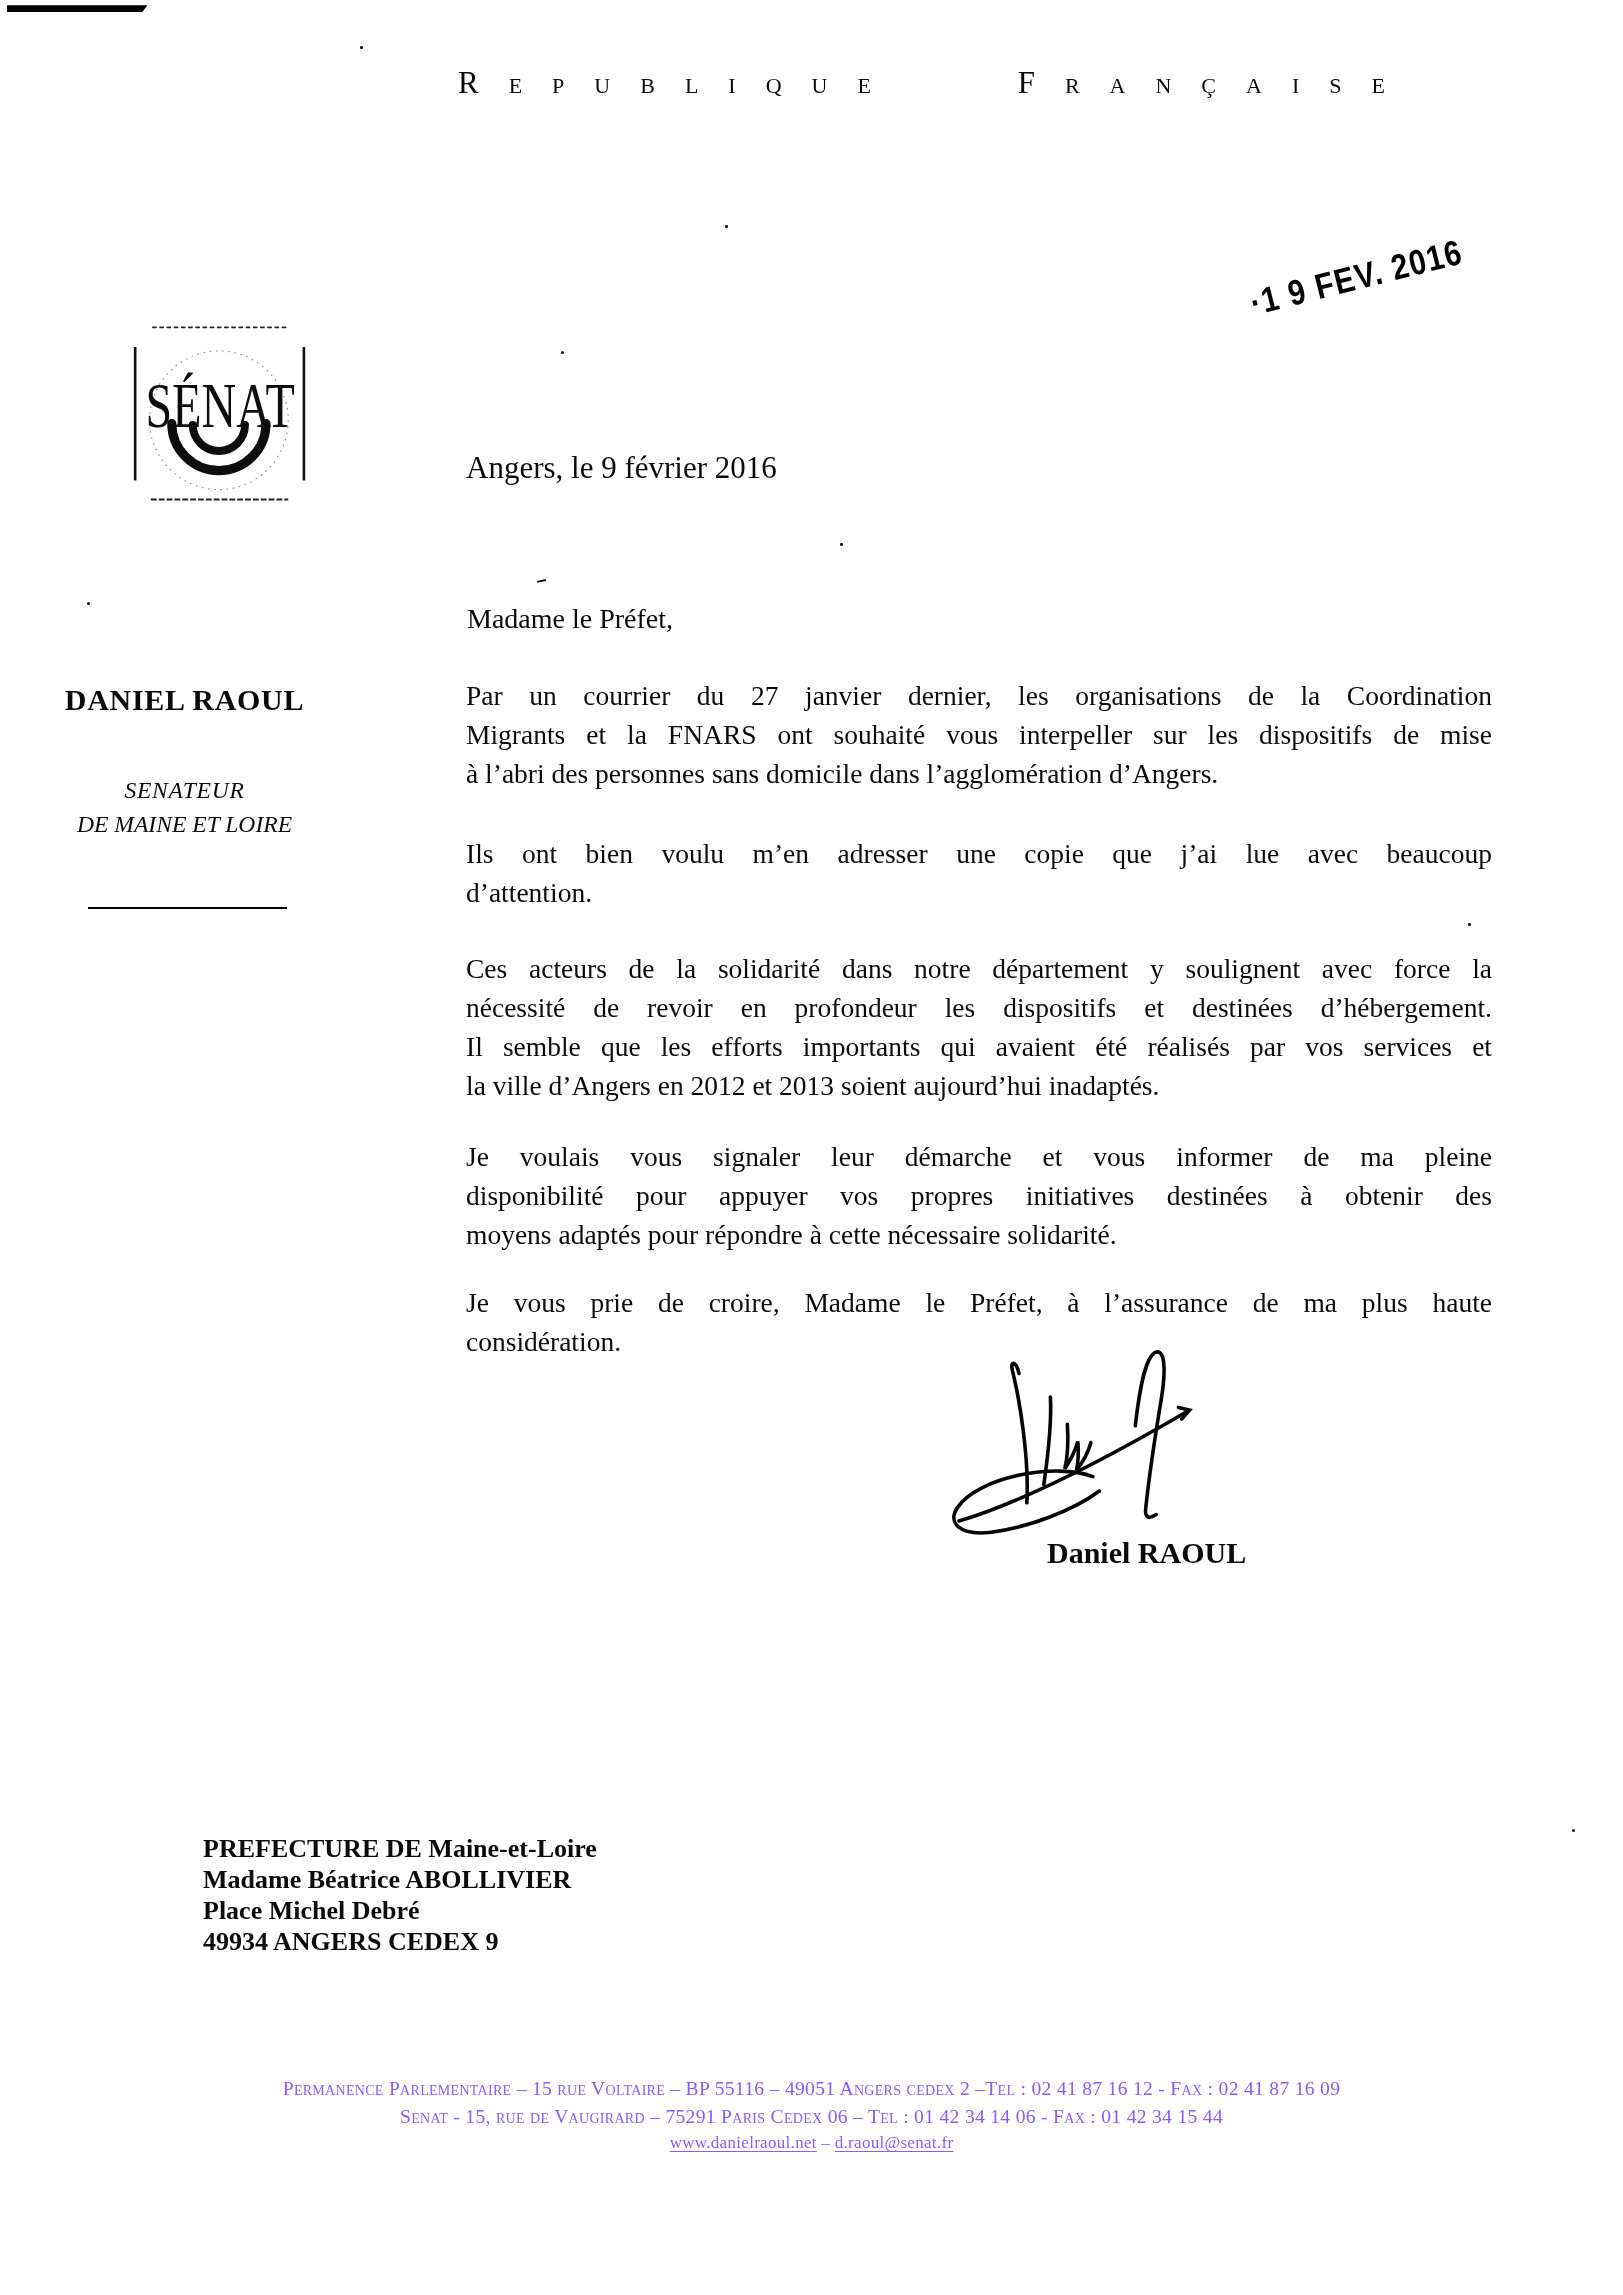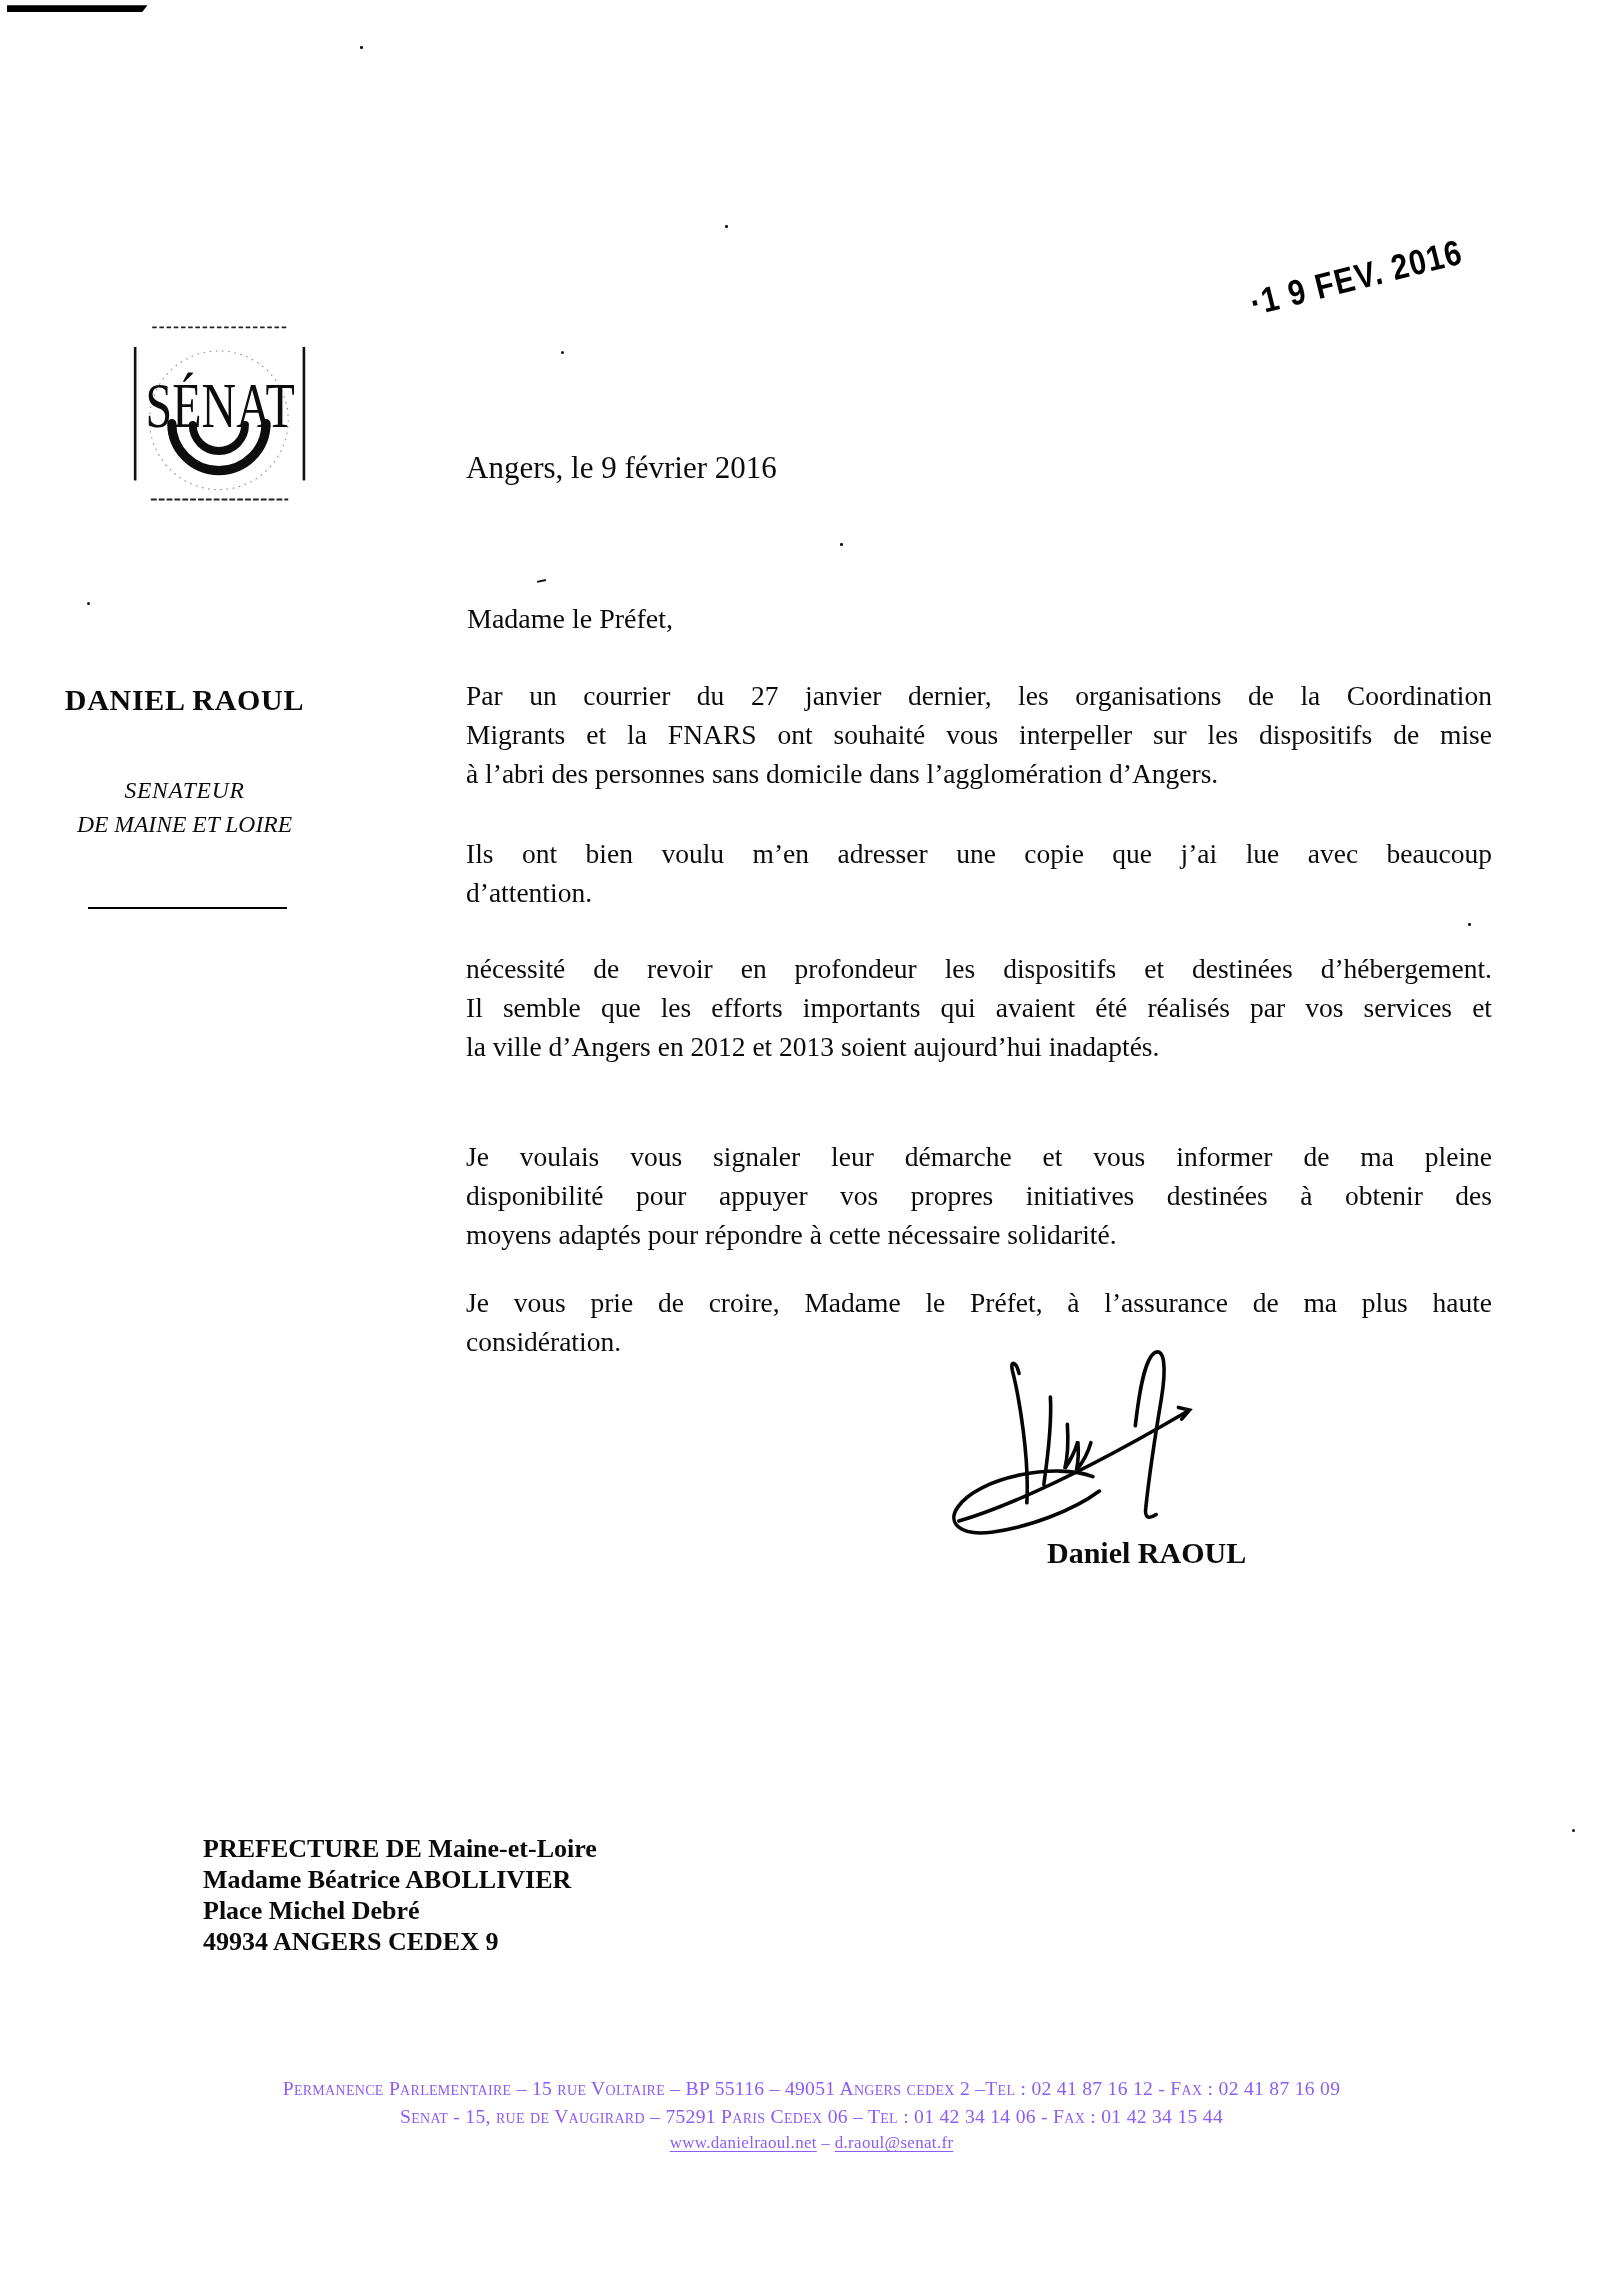--- a/index.html
+++ b/index.html
@@ -87,20 +87,21 @@
   <div class="scanbar"></div>
   <div class="speck" style="left:360px;top:46px;width:2.6px;height:2.6px;"></div>
   <div class="speck" style="left:725px;top:225px;width:2.6px;height:2.6px;"></div>
   <div class="speck" style="left:561px;top:351px;width:3.3px;height:3.3px;"></div>
   <div class="speck" style="left:840px;top:543px;width:2.6px;height:2.6px;"></div>
   <div class="speck" style="left:87px;top:602px;width:3.3px;height:3.3px;"></div>
   <div class="speck" style="left:1468px;top:923px;width:2.6px;height:2.6px;"></div>
   <div class="speck" style="left:1572px;top:1829px;width:3.3px;height:3.3px;"></div>
   <div class="caron"></div>
 
+  <div class="rf-title">Republique Française</div>
 
   <div class="stamp">·1 9 FEV. 2016</div>
 
   <svg class="logo" width="191" height="190" viewBox="0 0 292 290">
     <line x1="40" y1="8" x2="246" y2="8" stroke="#222" stroke-width="2.5" stroke-dasharray="7 4"></line>
     <line x1="38" y1="271" x2="248" y2="271" stroke="#222" stroke-width="3" stroke-dasharray="9 3"></line>
     <line x1="14" y1="38" x2="14" y2="242" stroke="#111" stroke-width="4"></line>
     <line x1="272" y1="38" x2="272" y2="242" stroke="#111" stroke-width="4"></line>
     <circle cx="142" cy="150" r="106" fill="none" stroke="#8a8a8a" stroke-width="1.6" stroke-dasharray="2.5 7"></circle>
     <text x="30" y="161" font-family="Liberation Serif, serif" font-size="96" textLength="228" lengthAdjust="spacingAndGlyphs" fill="#0d0d0d">SÉNAT</text>
@@ -121,20 +122,21 @@
   <div class="para p0">
       <div class="jline">Par un courrier du 27 janvier dernier, les organisations de la Coordination</div>
       <div class="jline">Migrants et la FNARS ont souhaité vous interpeller sur les dispositifs de mise</div>
       <div class="jline last">à l’abri des personnes sans domicile dans l’agglomération d’Angers.</div>
     </div>
   <div class="para p1">
       <div class="jline">Ils ont bien voulu m’en adresser une copie que j’ai lue avec beaucoup</div>
       <div class="jline last">d’attention.</div>
     </div>
   <div class="para p2">
+      <div class="jline">Ces acteurs de la solidarité dans notre département y soulignent avec force la</div>
       <div class="jline">nécessité de revoir en profondeur les dispositifs et destinées d’hébergement.</div>
       <div class="jline">Il semble que les efforts importants qui avaient été réalisés par vos services et</div>
       <div class="jline last">la ville d’Angers en 2012 et 2013 soient aujourd’hui inadaptés.</div>
     </div>
   <div class="para p3">
       <div class="jline">Je voulais vous signaler leur démarche et vous informer de ma pleine</div>
       <div class="jline">disponibilité pour appuyer vos propres initiatives destinées à obtenir des</div>
       <div class="jline last">moyens adaptés pour répondre à cette nécessaire solidarité.</div>
     </div>
   <div class="para p4">

